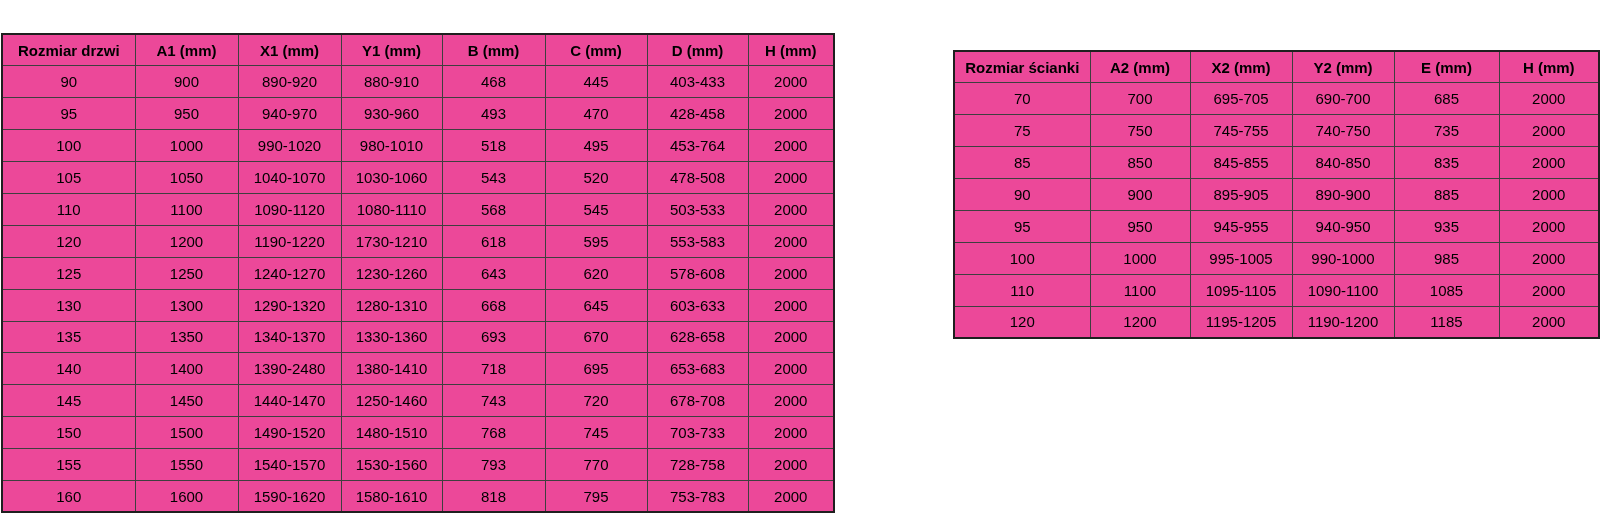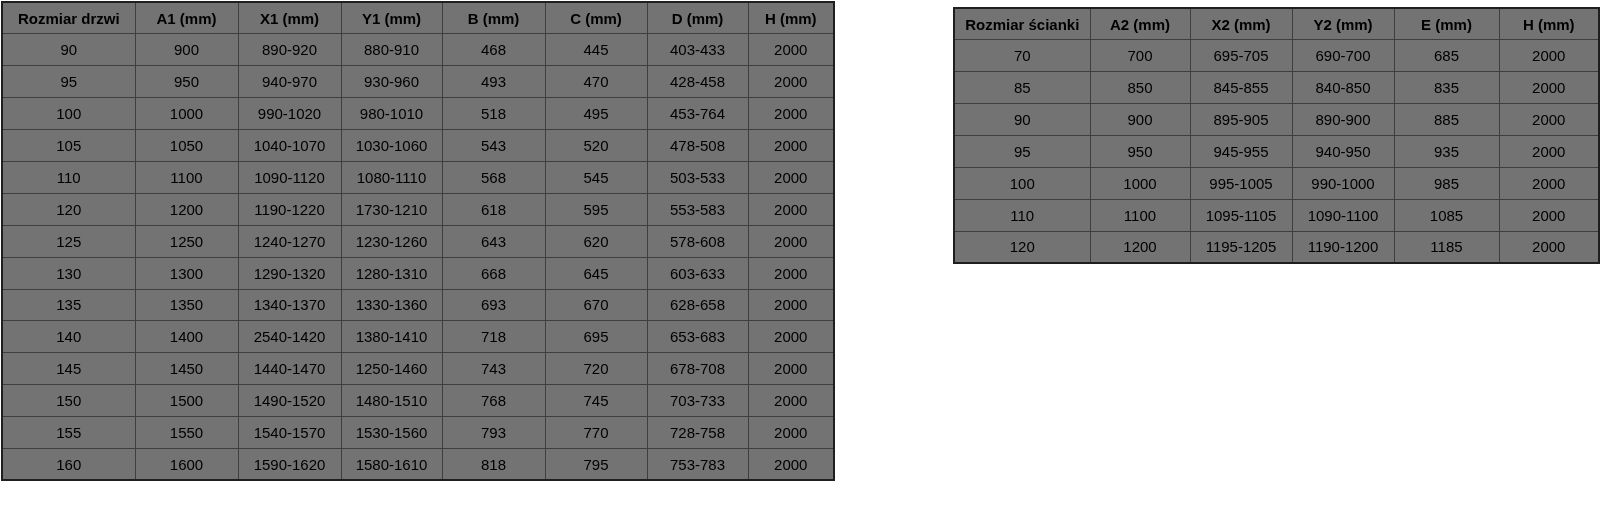--- a/index.html
+++ b/index.html
@@ -12,22 +12,23 @@
     width: 1600px;
     height: 514px;
     background: #ffffff;
     font-family: "Liberation Sans", sans-serif;
     color: #000000;
   }
   table.spec {
     position: absolute;
     border-collapse: collapse;
     table-layout: fixed;
-    background: #737373;
+    background: #ec4899;
     border: 2px solid #1f1f1f;
+    margin-top: 32px;
   }
   table.spec th,
   table.spec td {
     border: 1px solid #3f3f3f;
     text-align: center;
     vertical-align: middle;
     padding: 0 2px;
     font-size: 15px;
     line-height: 1;
     color: #000000;
@@ -40,21 +41,21 @@
   table.spec tr {
     height: 31.9px;
   }
   #door-table {
     left: 1px;
     top: 1px;
     width: 832px;
   }
   #wall-table {
     left: 953px;
-    top: 7px;
+    top: 18px;
     width: 645px;
   }
 </style>
 </head>
 <body>
 
 <div class="stage">
 
   <table class="spec" id="door-table">
     <colgroup>
@@ -166,21 +167,21 @@
           <td>1340-1370</td>
           <td>1330-1360</td>
           <td>693</td>
           <td>670</td>
           <td>628-658</td>
           <td>2000</td>
         </tr>
         <tr>
           <td>140</td>
           <td>1400</td>
-          <td>2540-1420</td>
+          <td>1390-2480</td>
           <td>1380-1410</td>
           <td>718</td>
           <td>695</td>
           <td>653-683</td>
           <td>2000</td>
         </tr>
         <tr>
           <td>145</td>
           <td>1450</td>
           <td>1440-1470</td>
@@ -245,20 +246,28 @@
     <tbody>
         <tr>
           <td>70</td>
           <td>700</td>
           <td>695-705</td>
           <td>690-700</td>
           <td>685</td>
           <td>2000</td>
         </tr>
         <tr>
+          <td>75</td>
+          <td>750</td>
+          <td>745-755</td>
+          <td>740-750</td>
+          <td>735</td>
+          <td>2000</td>
+        </tr>
+        <tr>
           <td>85</td>
           <td>850</td>
           <td>845-855</td>
           <td>840-850</td>
           <td>835</td>
           <td>2000</td>
         </tr>
         <tr>
           <td>90</td>
           <td>900</td>

